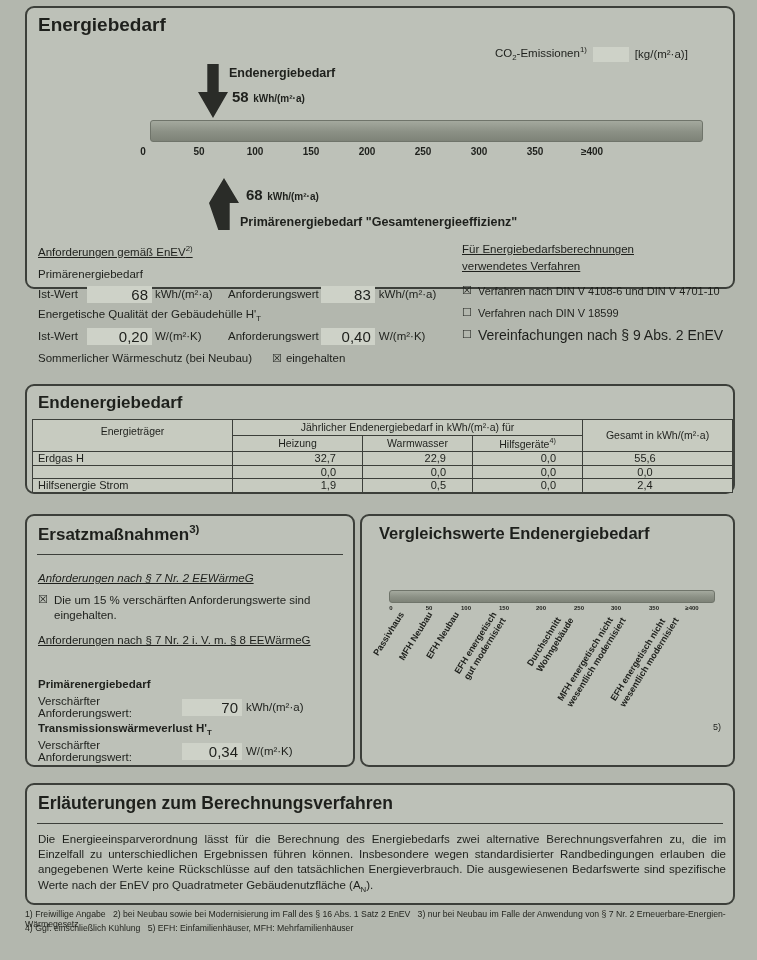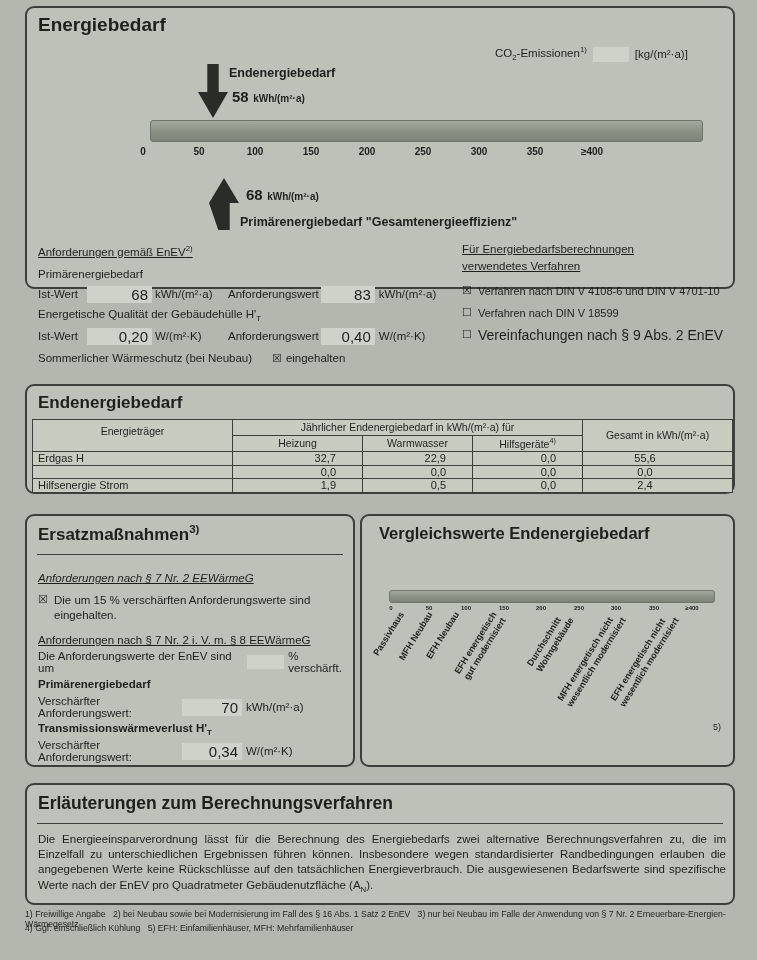--- a/index.html
+++ b/index.html
@@ -190,25 +190,20 @@
 
     <div class="t u fs11" style="left:11px;top:56px;font-style:italic;">Anforderungen nach § 7 Nr. 2 EEWärmeG</div>
 
     <div class="t" style="left:11px;top:77px;width:300px;display:flex;">
       <span class="checkbox" style="width:16px;flex:0 0 16px;">☒</span>
       <span class="fs11" style="width:282px;line-height:1.3;">Die um 15 % verschärften Anforderungswerte sind eingehalten.</span>
     </div>
 
     <div class="t u fs11" style="left:11px;top:118px;">Anforderungen nach § 7 Nr. 2 i. V. m. § 8 EEWärmeG</div>
 
-    <div class="row" style="left:11px;top:138px;height:16px;">
-      <span class="fs11">Die Anforderungswerte der EnEV sind um</span>
-      <span class="field" style="width:38px;height:14px;margin:0 4px;"></span>
-      <span class="fs11">% verschärft.</span>
-    </div>
 
     <div class="t b fs11" style="left:11px;top:162px;">Primärenergiebedarf</div>
 
     <div class="row" style="left:11px;top:182px;height:18px;">
       <span class="fs11" style="width:144px;">Verschärfter Anforderungswert:</span>
       <span class="field" style="width:60px;height:17px;">
           <span class="val">70</span>
         </span>
       <span class="fs11" style="margin-left:4px;">kWh/(m²·a)</span>
     </div>

